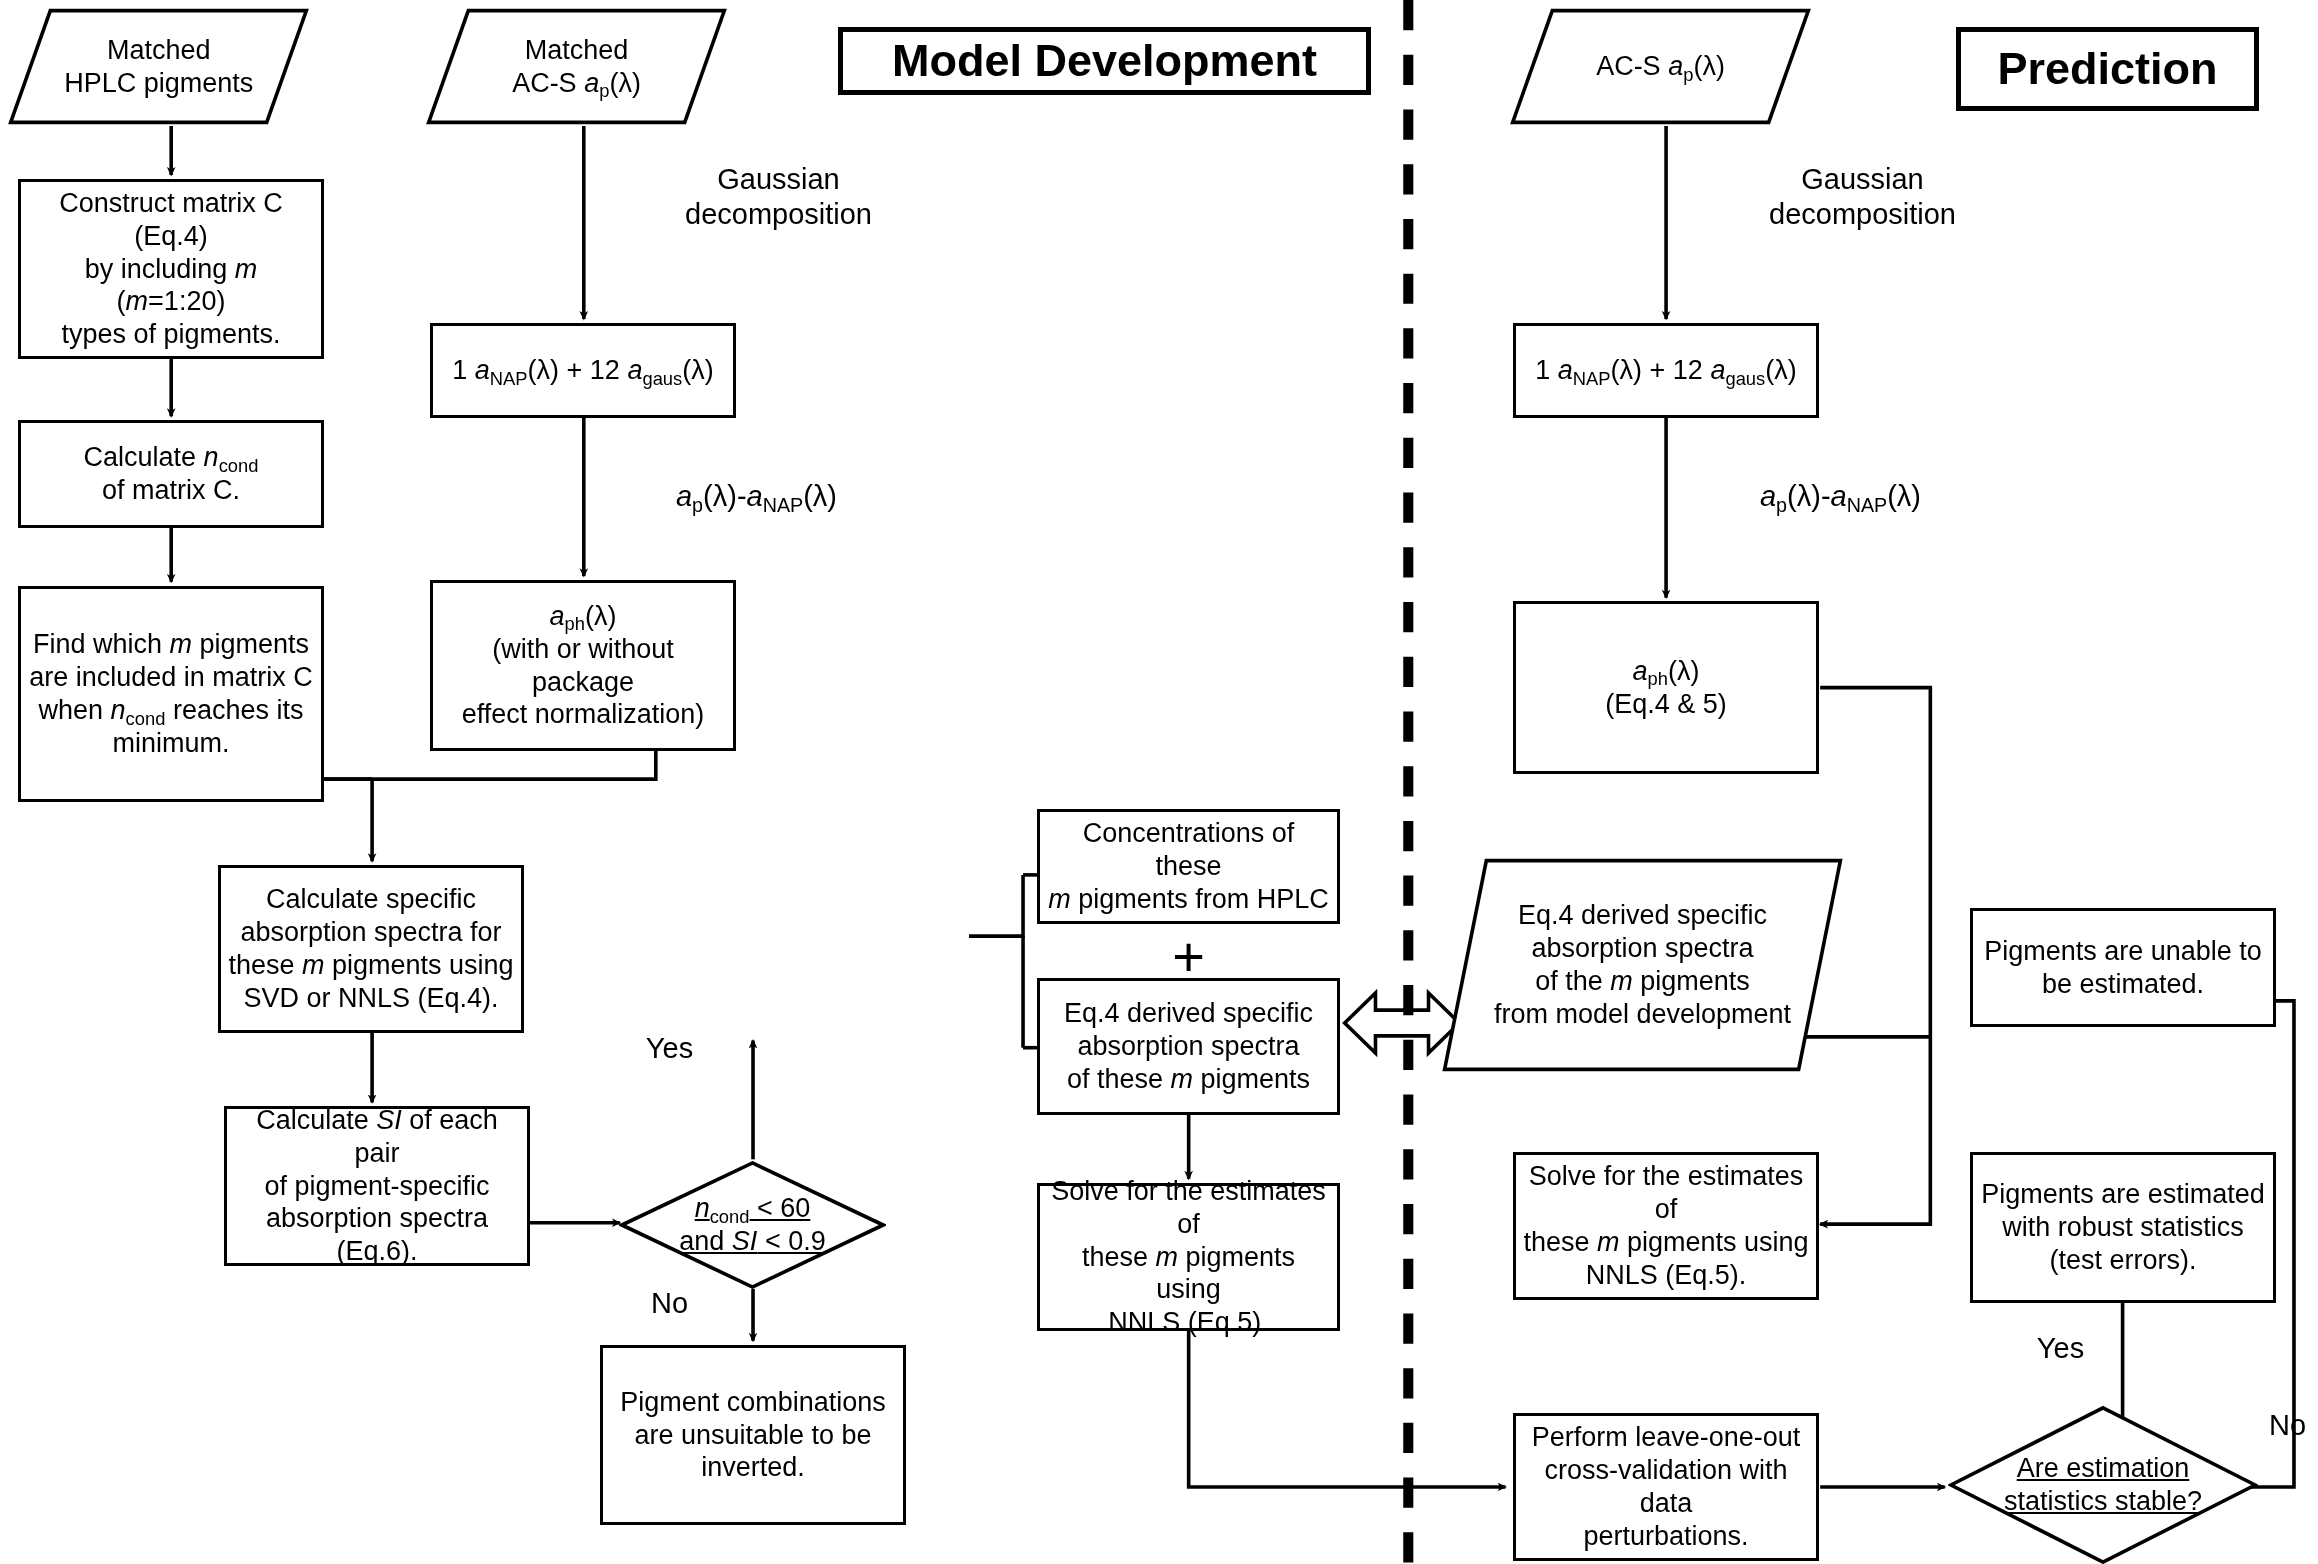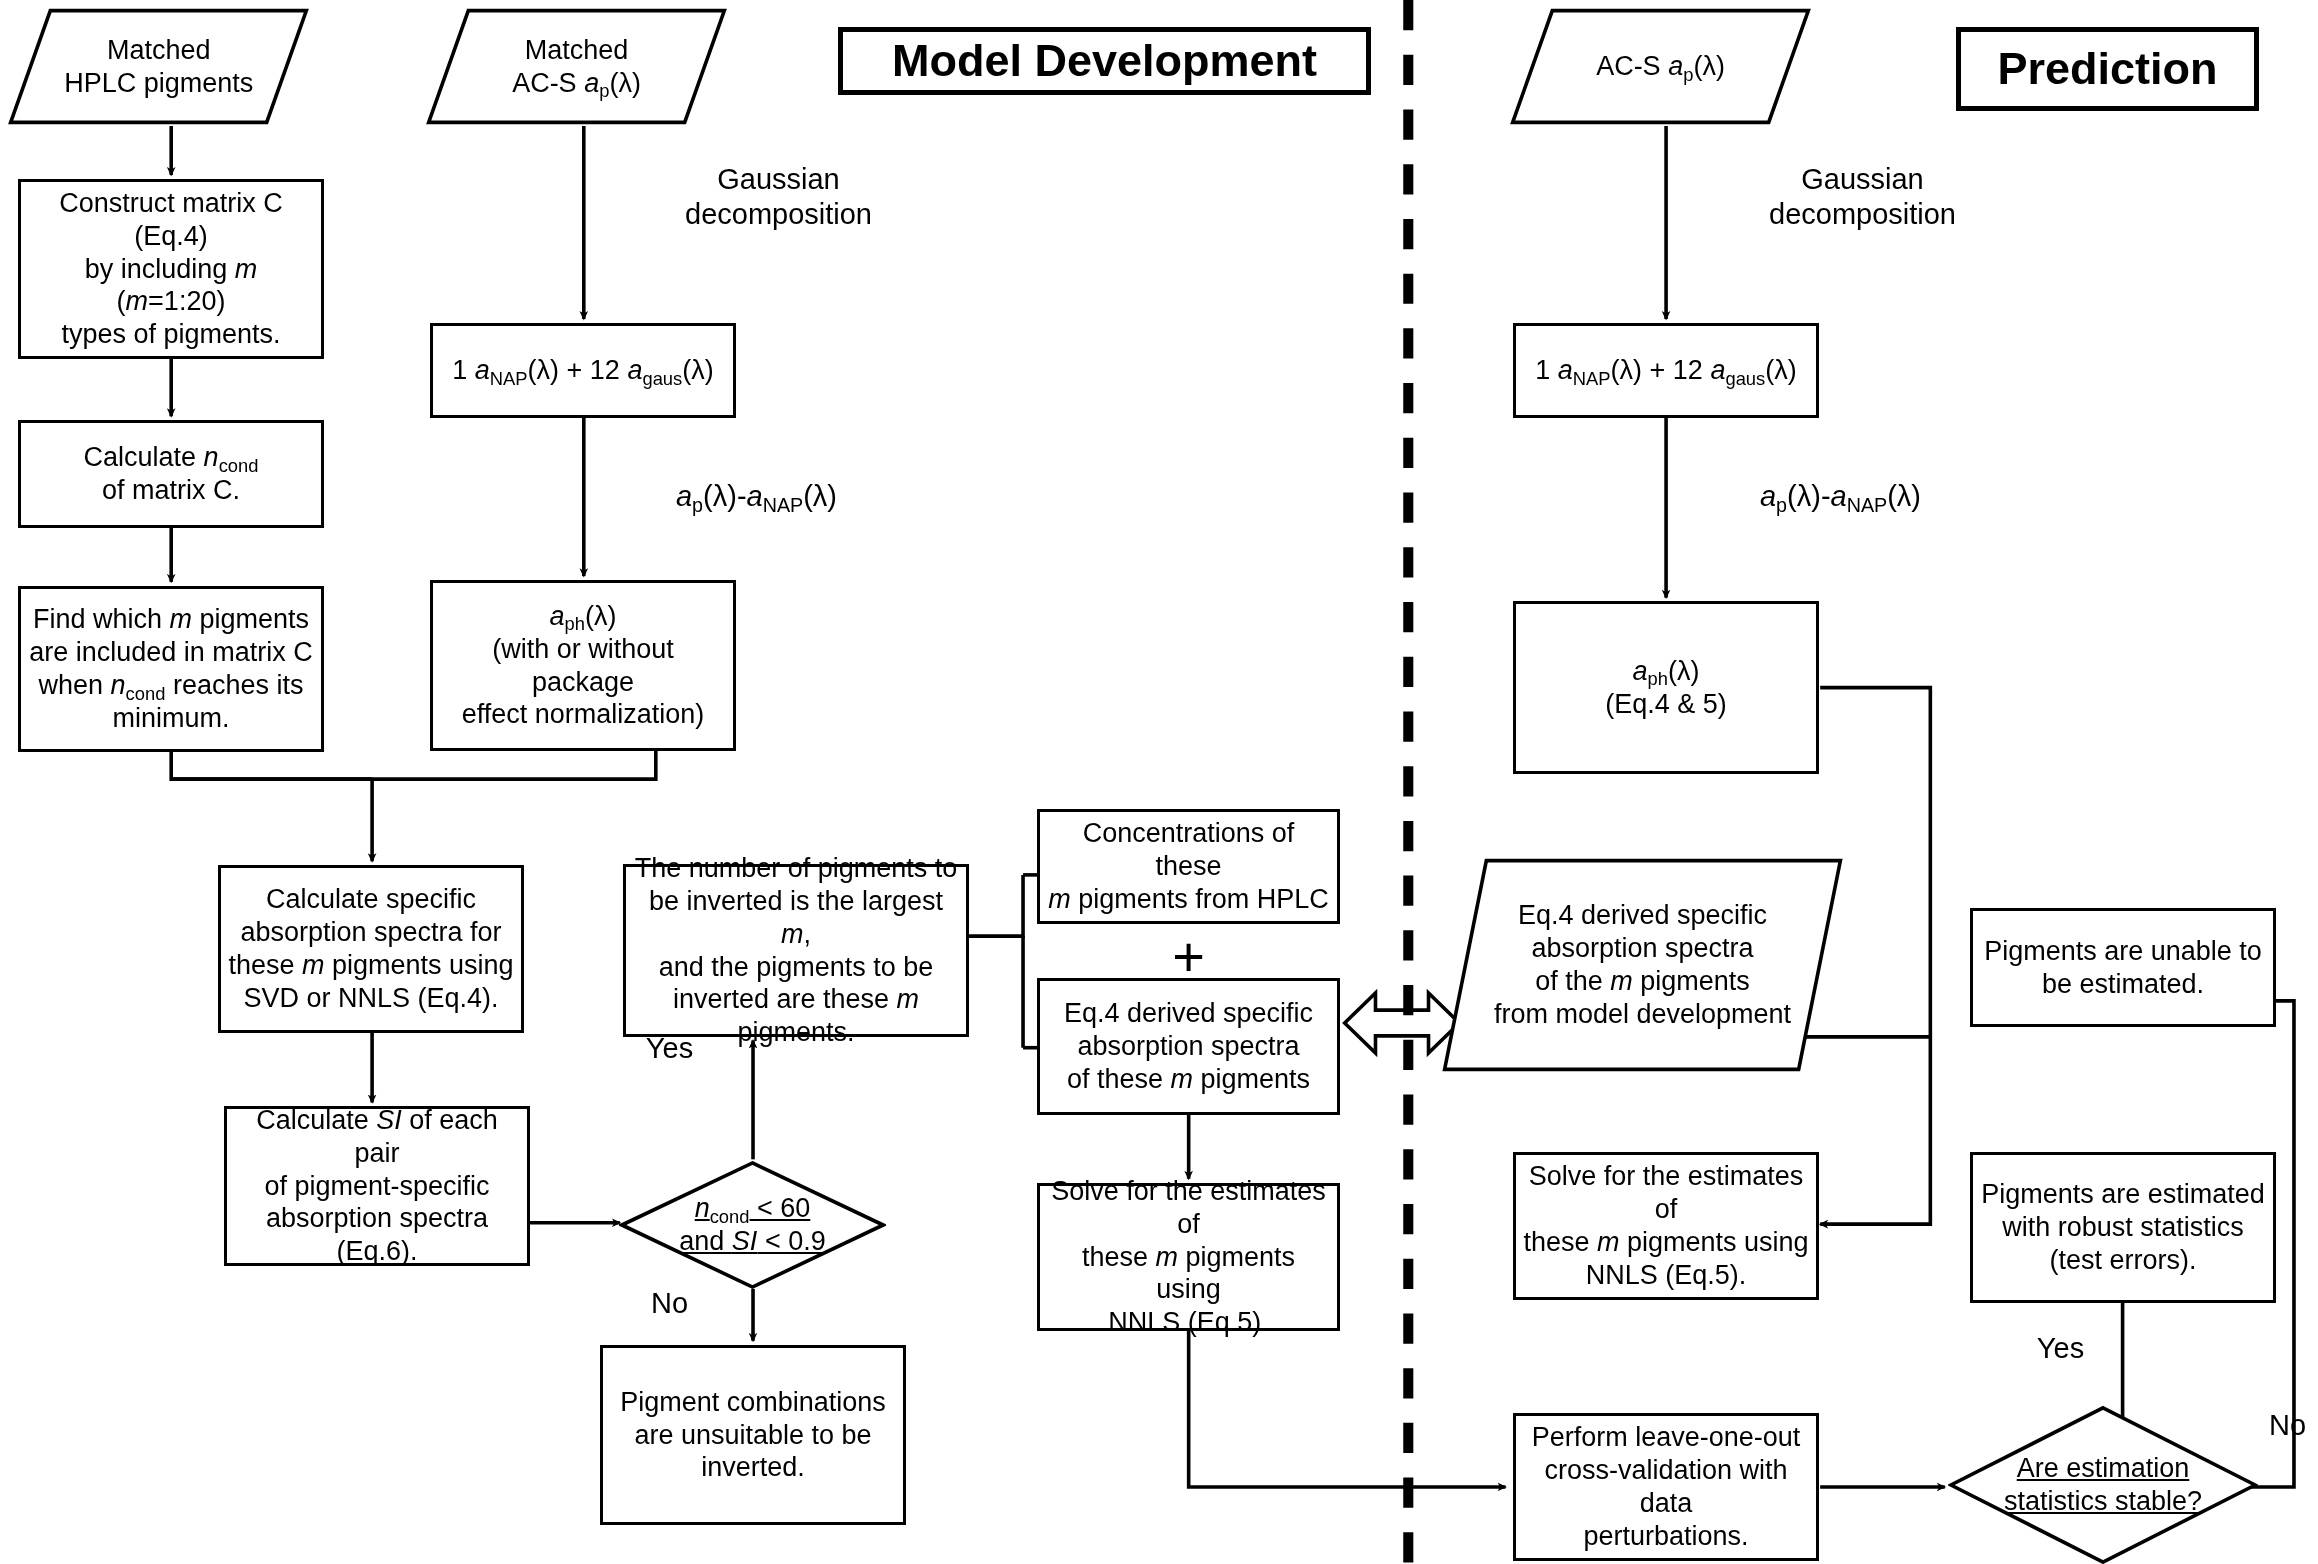--- a/index.html
+++ b/index.html
@@ -113,21 +113,21 @@
   </div>
 
   <div class="node rect" style="left:18px;top:179px;width:306px;height:180px;font-size:27px;">
     <span class="txt">Construct matrix C (Eq.4)<br>by including <i>m</i> (<i>m</i>=1:20)<br>types of pigments.</span>
   </div>
 
   <div class="node rect" style="left:18px;top:420px;width:306px;height:108px;font-size:27px;">
     <span class="txt">Calculate <i>n</i><sub>cond</sub><br>of matrix C.</span>
   </div>
 
-  <div class="node rect" style="left:18px;top:586px;width:306px;height:166px;font-size:27px;">
+  <div class="node rect" style="left:18px;top:586px;width:306px;height:216px;font-size:27px;">
     <span class="txt">Find which <i>m</i> pigments<br>are included in matrix C<br>when <i>n</i><sub>cond</sub> reaches its<br>minimum.</span>
   </div>
 
   <div class="node rect" style="left:430px;top:323px;width:306px;height:95px;font-size:27px;">
     <span class="txt">1 <i>a</i><sub>NAP</sub>(λ) + 12 <i>a</i><sub>gaus</sub>(λ)</span>
   </div>
 
   <div class="node rect" style="left:430px;top:580px;width:306px;height:171px;font-size:27px;">
     <span class="txt"><i>a</i><sub>ph</sub>(λ)<br>(with or without package<br>effect normalization)</span>
   </div>
@@ -154,23 +154,20 @@
     <span class="txt"><i>n</i><sub>cond</sub> &lt; 60<br>and <i>SI</i> &lt; 0.9</span>
   </div>
 
   <div class="freetext" style="left:619px;top:1031px;width:101px;font-size:29px;">Yes</div>
   <div class="freetext" style="left:619px;top:1286px;width:101px;font-size:29px;">No</div>
 
   <div class="node rect" style="left:600px;top:1345px;width:306px;height:180px;font-size:27px;">
     <span class="txt">Pigment combinations<br>are unsuitable to be<br>inverted.</span>
   </div>
 
-  <div class="node rect" style="left:623px;top:864px;width:346px;height:173px;font-size:27px;">
-    <span class="txt">The number of pigments to<br>be inverted is the largest <i>m</i>,<br>and the pigments to be<br>inverted are these <i>m</i><br>pigments.</span>
-  </div>
 
   <div class="node rect" style="left:1037px;top:809px;width:303px;height:115px;font-size:27px;">
     <span class="txt">Concentrations of these<br><i>m</i> pigments from HPLC</span>
   </div>
 
   <div class="plus" style="left:1037px;top:929px;width:303px;font-size:56px;line-height:1;">+</div>
 
   <div class="node rect" style="left:1037px;top:978px;width:303px;height:137px;font-size:27px;">
     <span class="txt">Eq.4 derived specific<br>absorption spectra<br>of these <i>m</i> pigments</span>
   </div>

